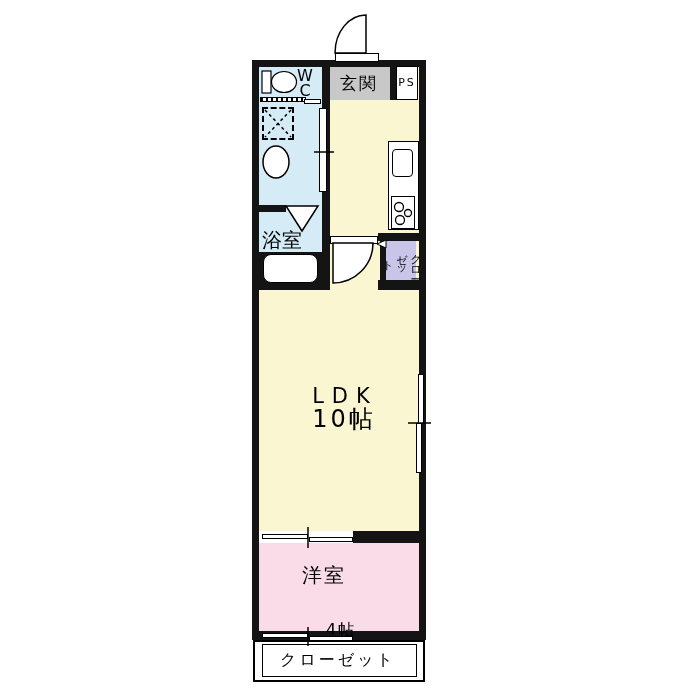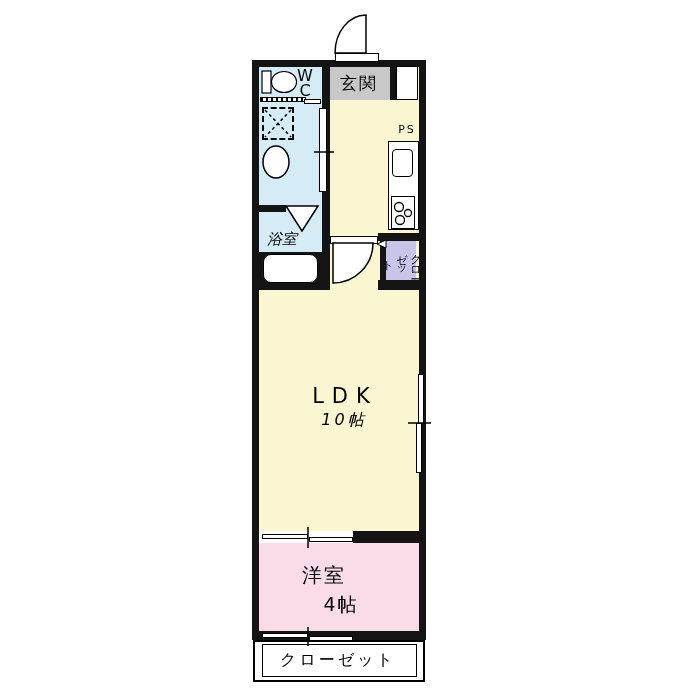--- a/index.html
+++ b/index.html
@@ -105,22 +105,22 @@
     <circle cx="400" cy="220" r="4.5" fill="none" stroke="#000" stroke-width="1.3"></circle>
     <line x1="314" y1="152" x2="334" y2="152" stroke="#000" stroke-width="1.5"></line>
     <line x1="408" y1="423" x2="431" y2="423" stroke="#000" stroke-width="1.5"></line>
     <line x1="308" y1="527" x2="308" y2="548" stroke="#000" stroke-width="1.5"></line>
     <line x1="308" y1="627" x2="308" y2="646" stroke="#000" stroke-width="1.5"></line>
   </svg>
 
   <div class="label wc-label" style="left:305px;top:83px;">W
 C</div>
   <div class="label" style="left:359px;top:84px;font-size:17px;letter-spacing:2px;">玄関</div>
-  <div class="label" style="left:407px;top:83px;font-size:11px;letter-spacing:2px;margin-top:47px;">PS</div>
-  <div class="label" style="left:282px;top:240px;font-size:15px;font-style:italic;">浴室</div>
+  <div class="label" style="left:407px;top:83px;font-size:11px;letter-spacing:2px;">PS</div>
+  <div class="label" style="left:282px;top:240px;font-size:20px;">浴室</div>
   <div class="label closet-label" style="left:401px;top:260px;">クローゼット</div>
   <div class="label" style="left:345px;top:396px;font-size:21px;letter-spacing:8px;">LDK</div>
-  <div class="label" style="left:344px;top:420px;font-size:16px;letter-spacing:3px;font-style:italic;">10帖</div>
+  <div class="label" style="left:344px;top:420px;font-size:24px;letter-spacing:3px;">10帖</div>
   <div class="label" style="left:324px;top:575px;font-size:20px;letter-spacing:2px;">洋室</div>
-  <div class="label" style="left:341px;top:605px;font-size:19px;letter-spacing:2px;">4帖</div>
+  <div class="label" style="left:341px;top:630px;font-size:16px;letter-spacing:2px;">4帖</div>
   <div class="label" style="left:338px;top:660px;font-size:16px;letter-spacing:3px;">クローゼット</div>
 
 </div>
 
 </body></html>

